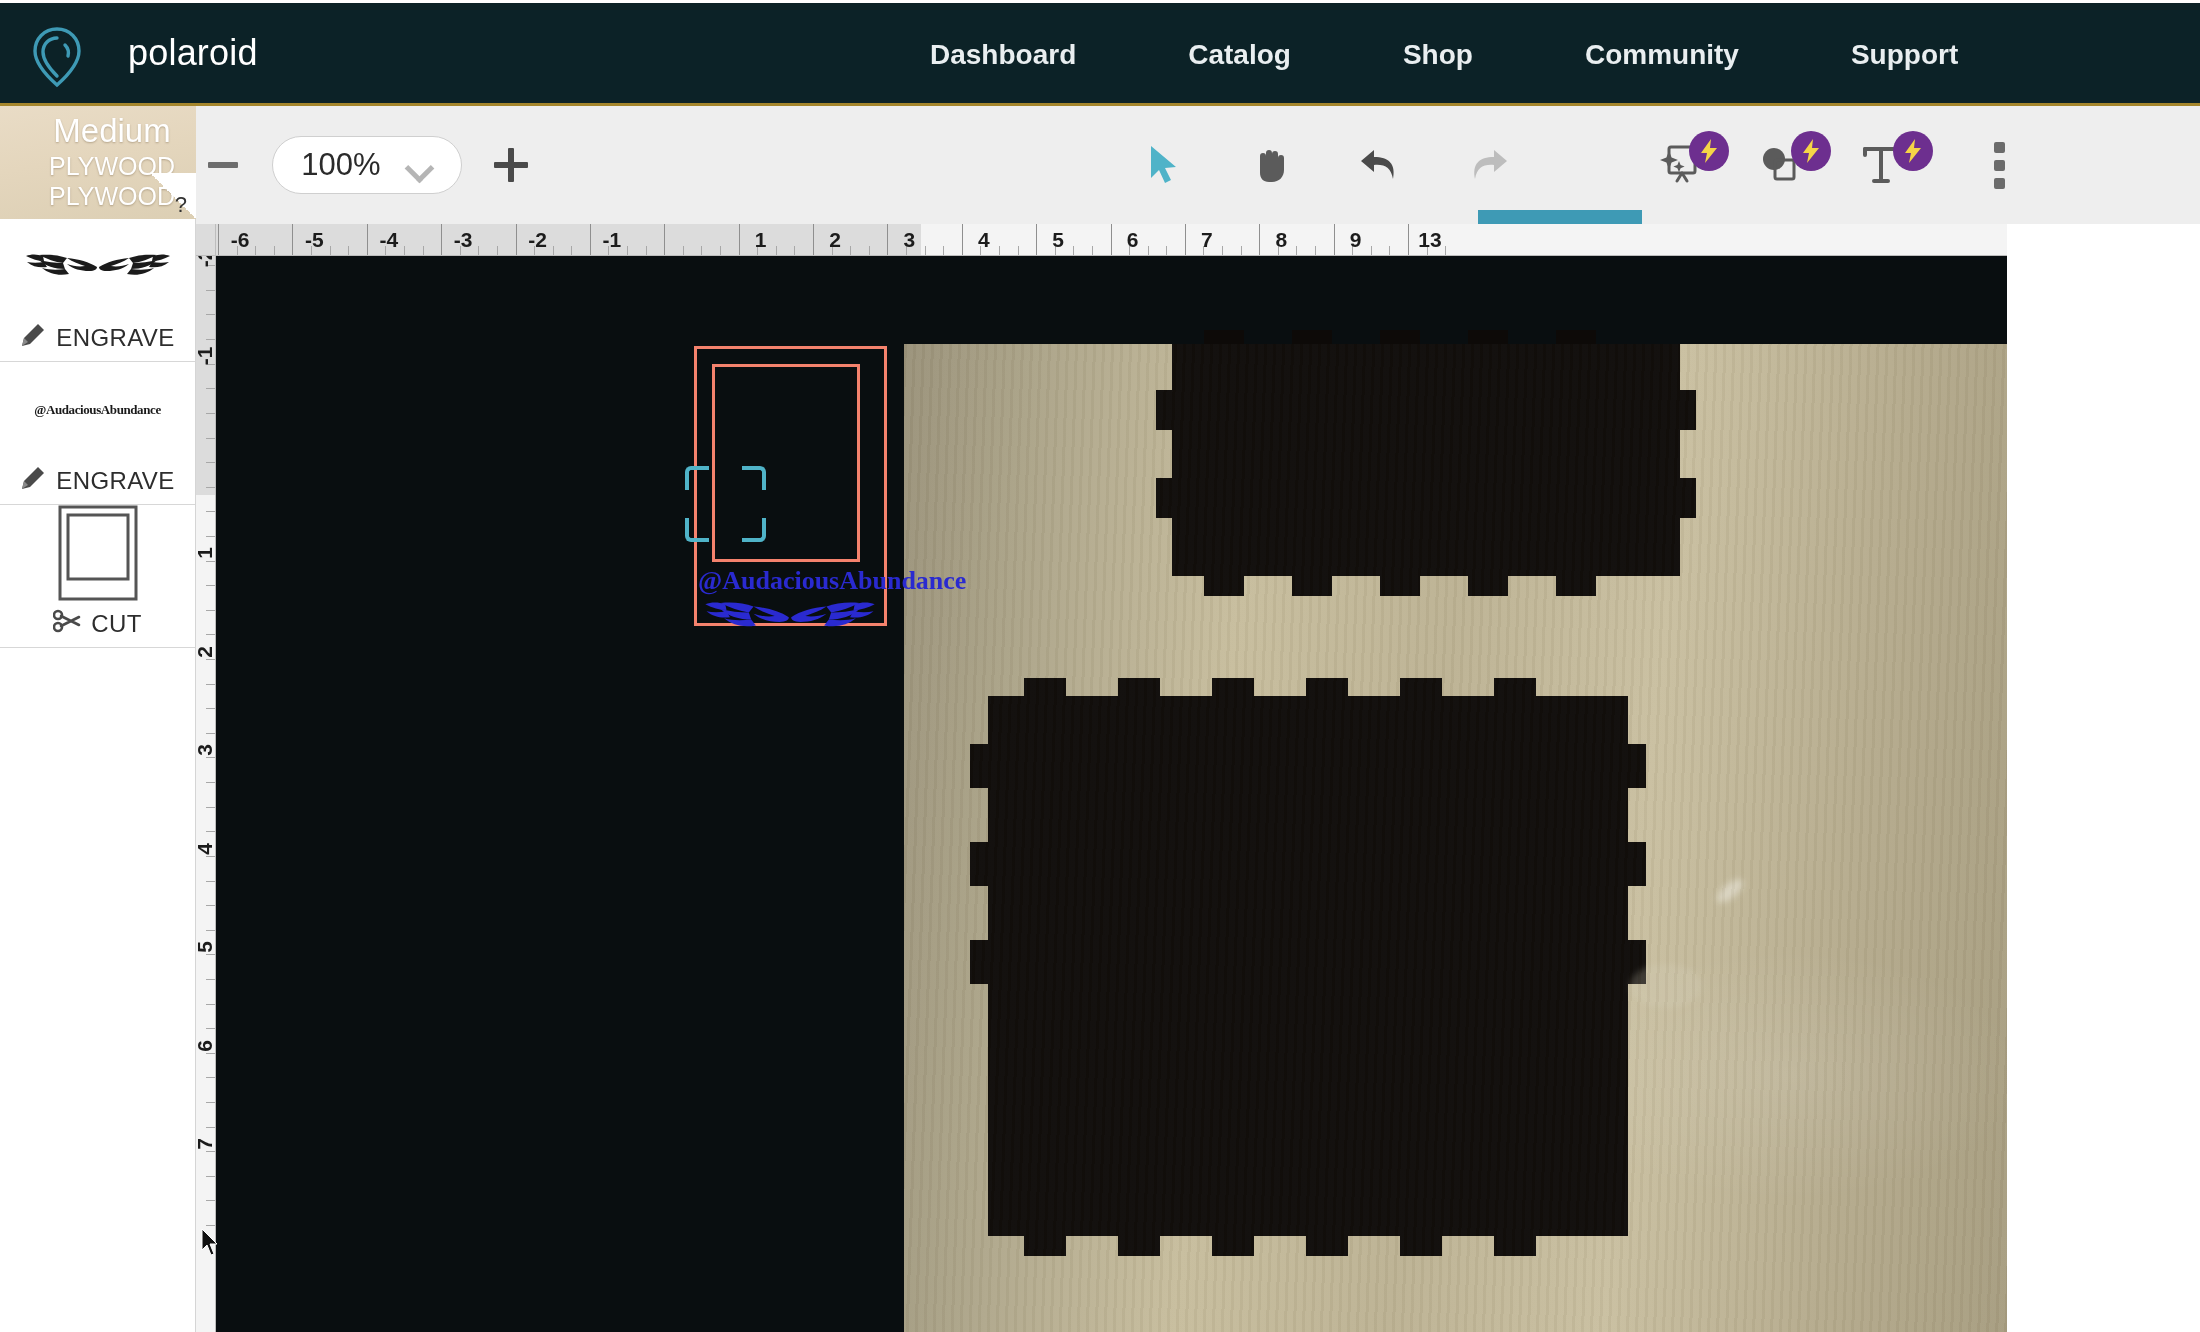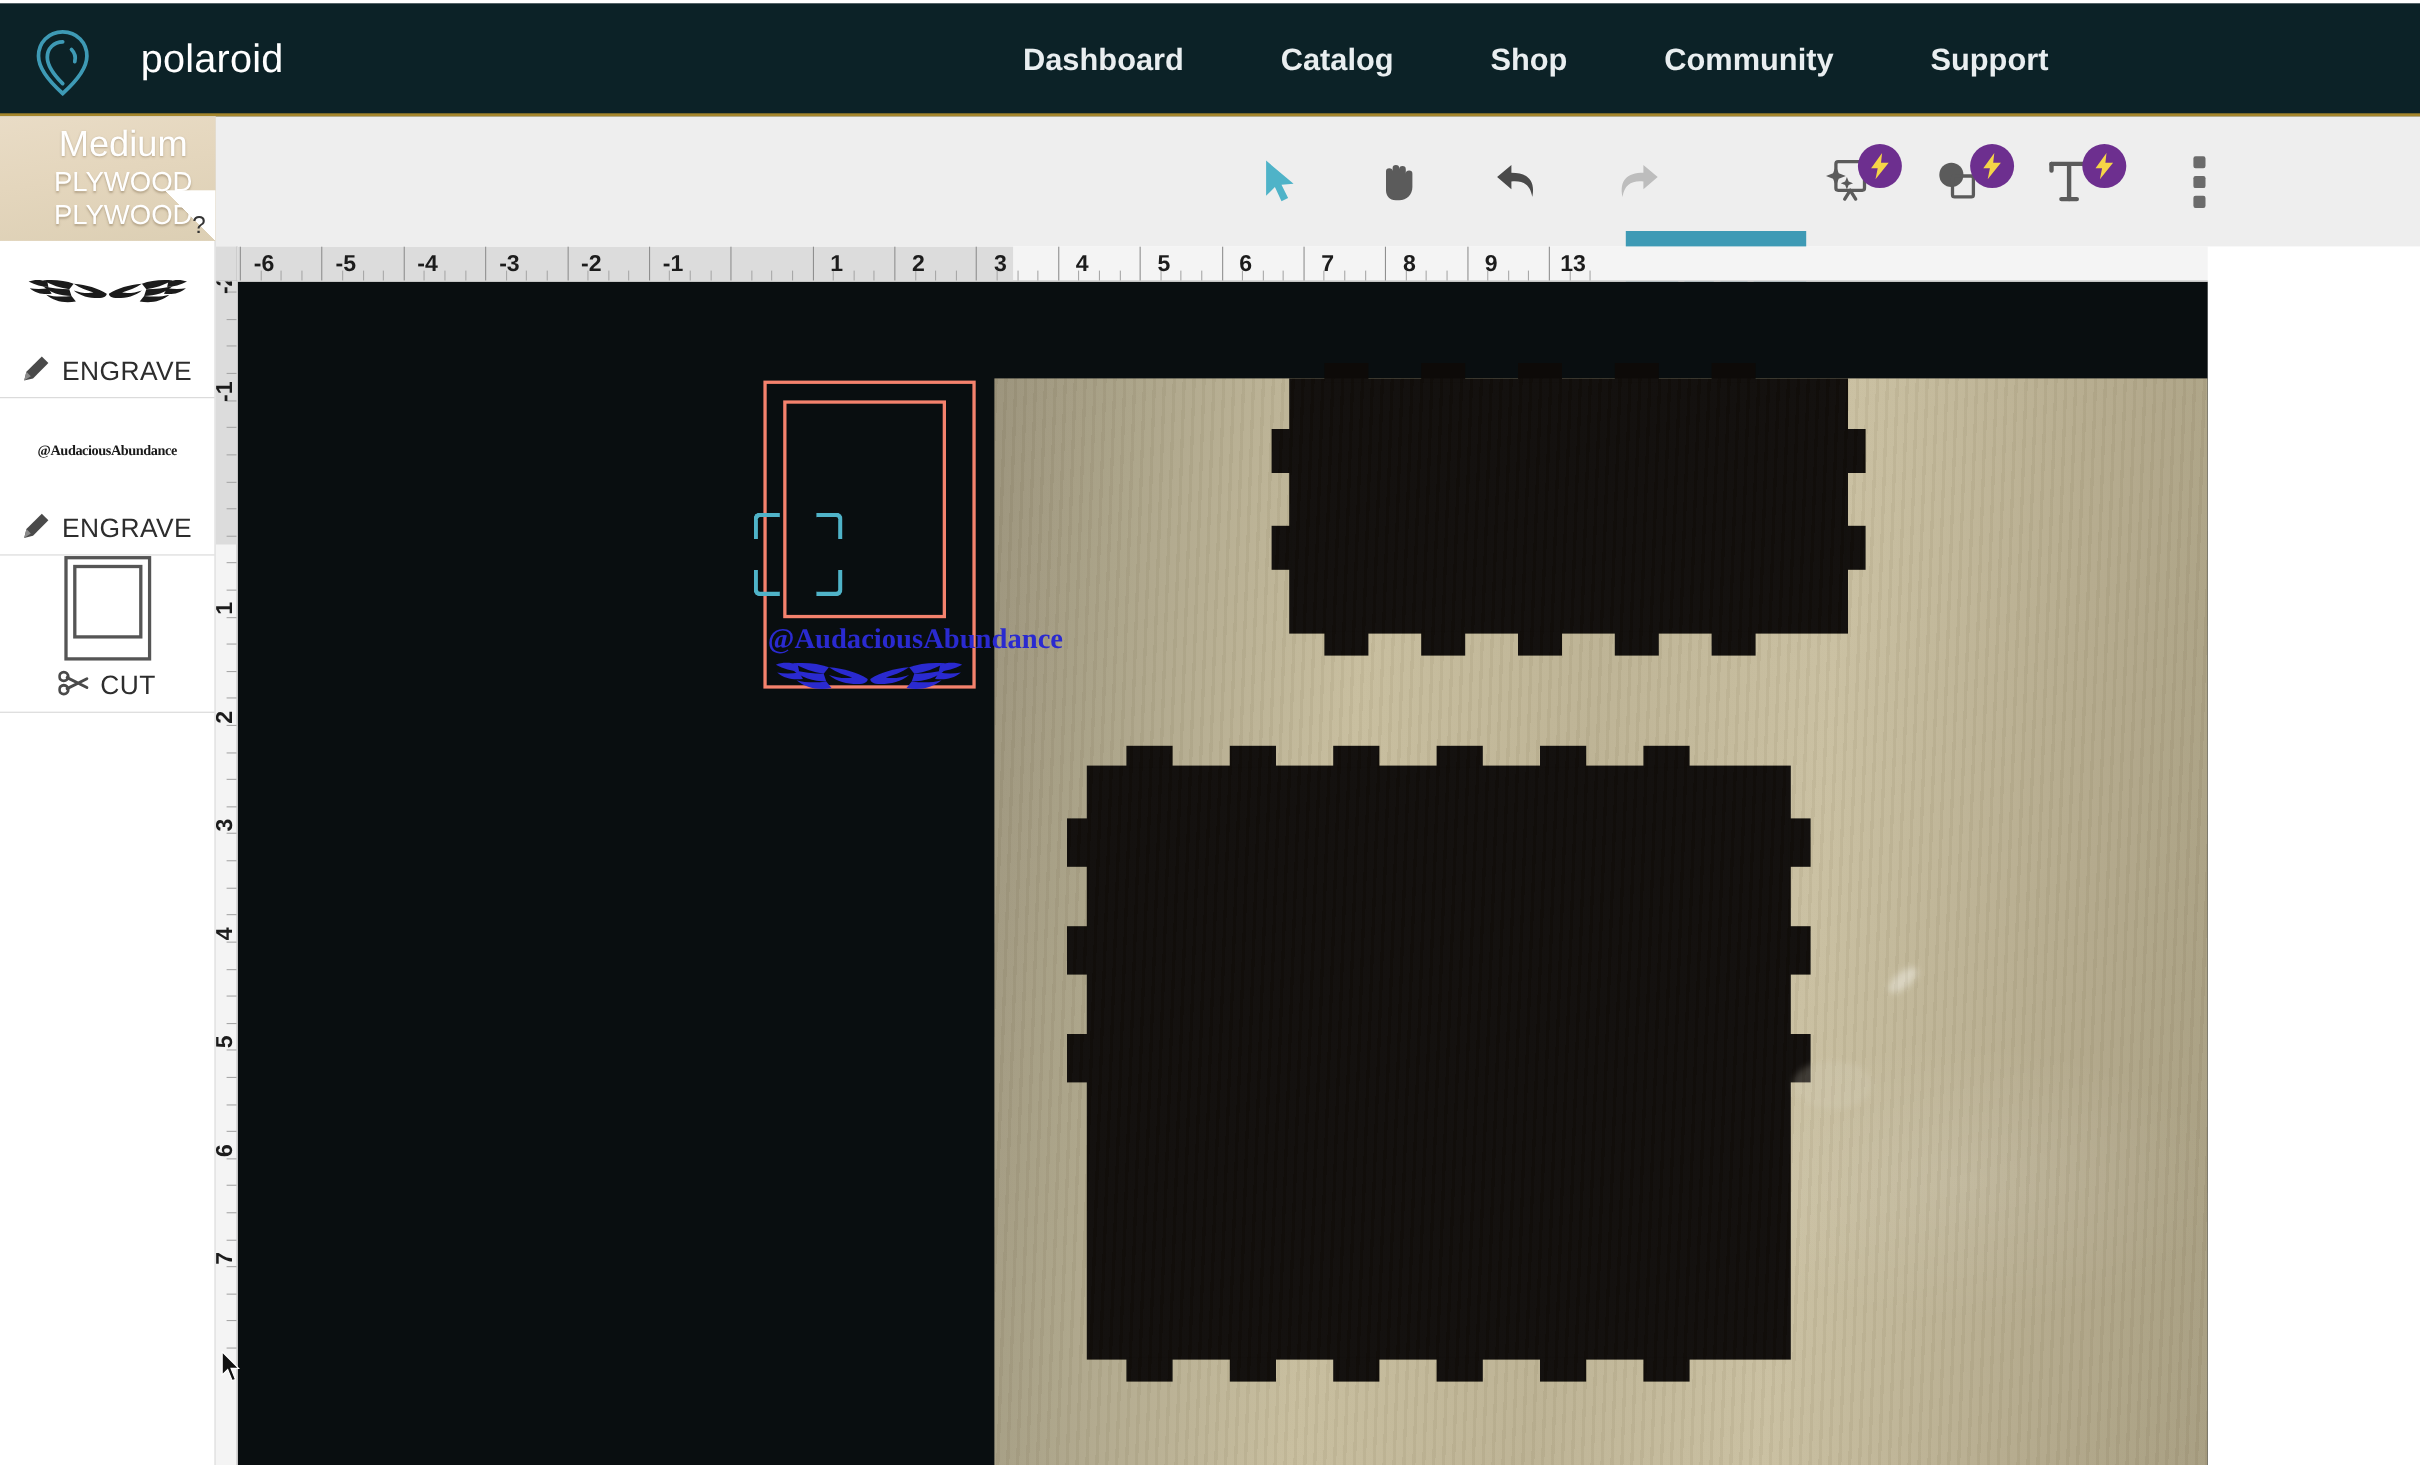--- a/index.html
+++ b/index.html
@@ -21,21 +21,21 @@
   .logo-wrap { position:absolute; left:22px; top:18px; width:70px; height:70px; }
   .brand-title {
     position:absolute; left:128px; top:29px;
     font-size:36px; color:#ffffff; font-weight:400; letter-spacing:.2px;
   }
   .nav { position:absolute; left:930px; top:0; height:103px; display:flex; align-items:center; gap:0; }
   .nav-item {
     color:#e9eef0; font-size:28px; font-weight:bold;
     padding:0 0; white-space:nowrap; cursor:pointer;
   }
-  .nav-item + .nav-item { margin-left:88px; }
+  .nav-item + .nav-item { margin-left:112px; }
 
   
   .toolbar {
     position:absolute; left:0; top:106px; width:2200px; height:118px;
     background:#eeeeee;
   }
   .toolbar-left { position:absolute; left:196px; top:0; height:118px; display:flex; align-items:center; }
   .zoom-minus, .zoom-plus {
     width:54px; height:54px; display:flex; align-items:center; justify-content:center;
     cursor:pointer; color:#6d6d6d; font-size:0; position:relative;
@@ -204,20 +204,28 @@
       <div class="nav-item">Dashboard</div>
       <div class="nav-item">Catalog</div>
       <div class="nav-item">Shop</div>
       <div class="nav-item">Community</div>
       <div class="nav-item">Support</div>
     </div>
   </div>
 
   <div class="toolbar">
 
+    <div class="toolbar-left">
+      <div class="zoom-minus"></div>
+      <div class="zoom-field">
+        <span class="zoom-value">100%</span>
+        <span class="chev"></span>
+      </div>
+      <div class="zoom-plus"></div>
+    </div>
 
     <div class="toolbar-center">
       <div class="tool-btn">
         <svg width="34" height="42" viewBox="0 0 34 42">
           <path d="M4 2 L4 34 L12 26 L18 39 L24 36 L18 24 L29 23 Z" fill="#4fb3c8"></path>
         </svg>
       </div>
       <div class="tool-btn">
         <svg width="42" height="42" viewBox="0 0 42 42">
           <path d="M9 20 V12 a3 3 0 0 1 6 0 v7 V9 a3 3 0 0 1 6 0 v10 V10 a3 3 0 0 1 6 0 v9 v-5 a3 3 0 0 1 6 0 v12 c0 7-5 12-12 12 h-3 c-6 0-9-4-9-9 z" fill="#5b5b5b"></path>

